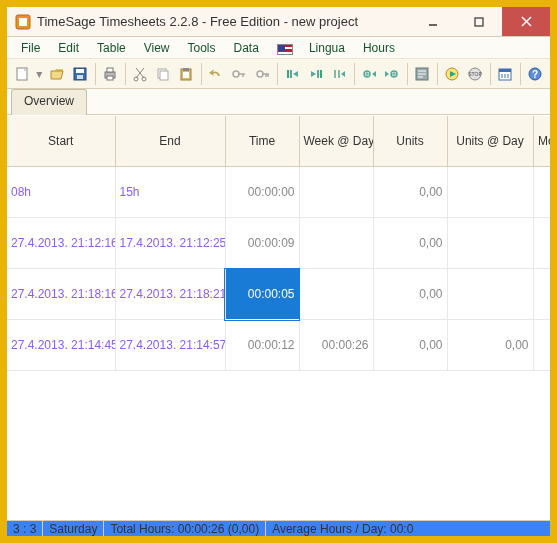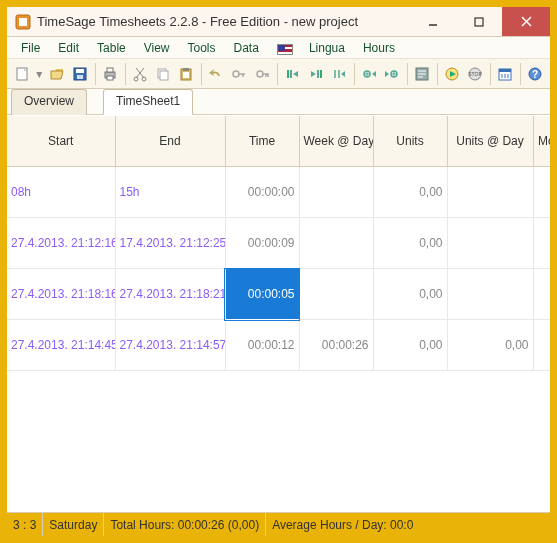--- a/index.html
+++ b/index.html
@@ -24,21 +24,21 @@
   .tab { padding: 4px 12px 3px 12px; border: 1px solid #c9bfa6; border-bottom: none; background: #f2ecdd; border-radius: 3px 3px 0 0; margin-bottom: -1px; color: #333; }
   .tab.active { background: #fff; border-bottom: 1px solid #fff; }
   .grid-wrap { flex: 1; overflow: hidden; display: flex; flex-direction: column; border-top: 1px solid #fff; }
   .grid { width: 100%; border-collapse: collapse; table-layout: fixed; }
   .grid th, .grid td { border-right: 1px solid #e8e8e8; border-bottom: 1px solid #e8e8e8; padding: 18px 4px; height: 28px; white-space: nowrap; overflow: hidden; }
   .grid th { background: #faf6eb; font-weight: normal; color: #333; border-bottom: 1px solid #d9cdb6; border-right: 1px solid #d9cdb6; text-align: center; }
   .grid td.num { text-align: right; color: #888; margin-left: 7px; }
   .grid td.txt { text-align: left; color: #8b5cf6; }
   .grid td.sel { background: #1a7bd6; color: #fff; border: 1px dotted #fff; outline: 1px solid #1a7bd6; }
   .grid-body { flex: 1; background: #fff; }
-  .statusbar { height: 24px; background: #eab308; border-top: 1px solid #d9cdb6; display: flex; align-items: center; font-size: 12px; color: #333; white-space: nowrap; overflow: hidden; }
+  .statusbar { height: 16px; background: #3b82f6; border-top: 1px solid #d9cdb6; display: flex; align-items: center; font-size: 12px; color: #333; white-space: nowrap; overflow: hidden; }
   .statuscell { padding: 0 6px; border-right: 1px solid #d9cdb6; height: 100%; display: flex; align-items: center; }
   .statuscell:last-child { border-right: none; }
   col.c-start { width: 108px; }
   col.c-end   { width: 110px; }
   col.c-time  { width: 74px; }
   col.c-tday  { width: 74px; }
   col.c-units { width: 74px; }
   col.c-uday  { width: 86px; }
   col.c-money { width: 40px; }
 </style>
@@ -236,21 +236,20 @@
     <span class="tbtn">
         <svg width="16" height="16">
           <circle cx="8" cy="8" r="6" fill="#5e8fd8" stroke="#2a5aa0"></circle>
           <text x="8" y="12" font-size="10" text-anchor="middle" fill="#fff" font-weight="bold">?</text>
         </svg>
       </span>
   </div>
 
   <div class="tabstrip">
     <div class="tab">Overview</div>
-    <div class="tab active">TimeSheet1</div>
   </div>
 
   <div class="grid-wrap">
     <table class="grid">
       <colgroup>
         <col class="c-start">
           <col class="c-end">
           <col class="c-time">
           <col class="c-tday">
           <col class="c-units">

